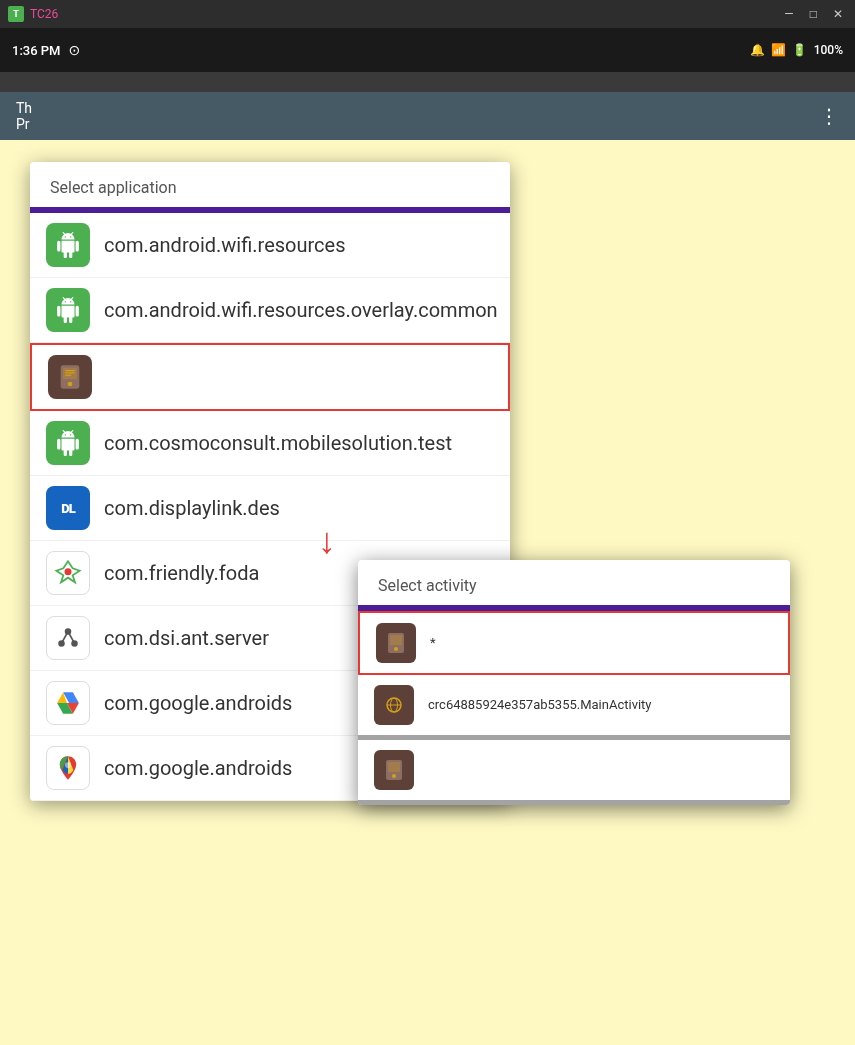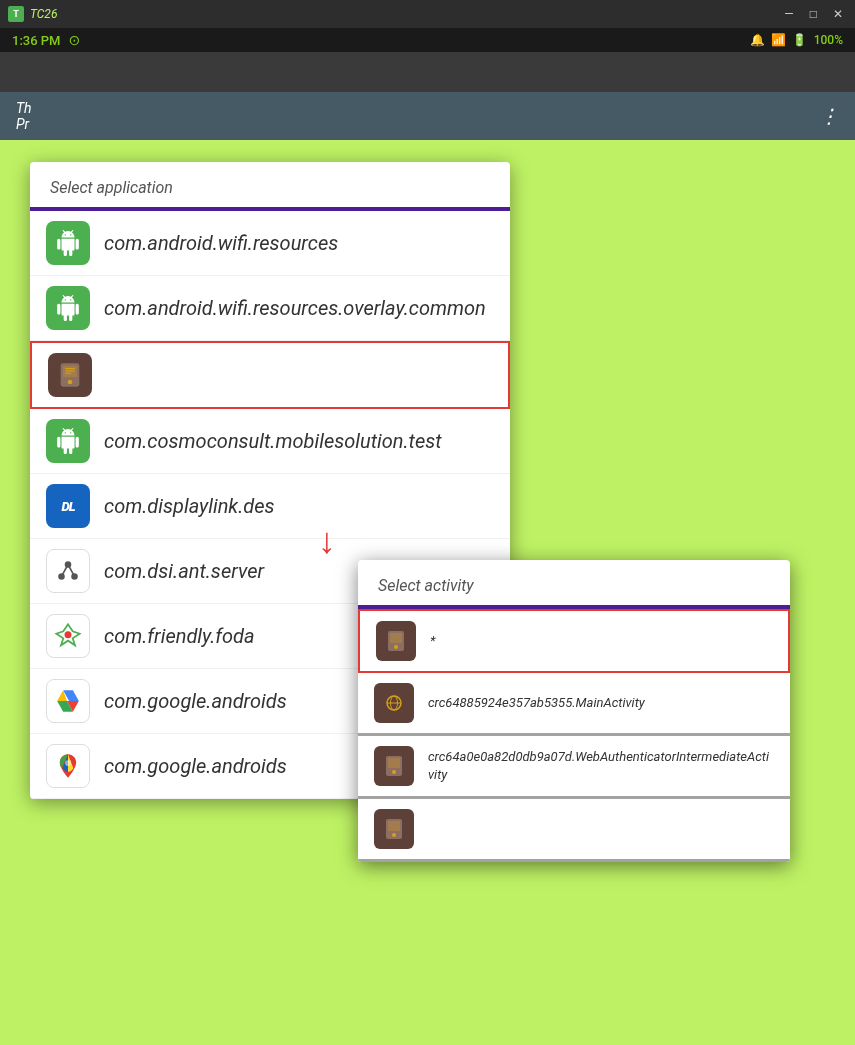--- a/index.html
+++ b/index.html
@@ -28,23 +28,22 @@
       border-radius: 2px;
       margin-right: 6px;
       display: flex;
       align-items: center;
       justify-content: center;
       font-size: 9px;
       color: white;
       font-weight: bold;
     }
     .window-title {
-      color: #bef264;
+      color: #ec4899;
       font-size: 12px;
-      font-style: italic;
     }
     .window-controls {
       position: absolute;
       right: 8px;
       top: 50%;
       transform: translateY(-50%);
       display: flex;
       gap: 8px;
       align-items: center;
     }
@@ -61,50 +60,49 @@
       top: 28px;
       left: 0;
       right: 0;
       bottom: 0;
       background: #3a3a3a;
     }
 
     
     .status-bar {
       background: #1a1a1a;
-      height: 24px;
+      height: 44px;
       display: flex;
       align-items: center;
       justify-content: space-between;
       padding: 0 12px;
-      color: #84cc16;
+      color: #ffffff;
       font-size: 13px;
       font-weight: 500;
     }
     .status-left {
       display: flex;
       align-items: center;
       gap: 8px;
     }
     .status-right {
       display: flex;
       align-items: center;
       gap: 6px;
       font-size: 12px;
     }
 
     
     .app-content {
-      background: #bef264;
+      background: #fef9c3;
       position: absolute;
       top: 64px;
       left: 0;
       right: 0;
       bottom: 0;
-      font-style: italic;
     }
 
     
     .app-topbar {
       background: #455a64;
       height: 48px;
       display: flex;
       align-items: center;
       padding: 0 16px;
       justify-content: space-between;
@@ -127,21 +125,21 @@
       width: 480px;
       background: white;
       border-radius: 4px;
       box-shadow: 0 4px 20px rgba(0,0,0,0.4);
       overflow: hidden;
       z-index: 10;
     }
 
     .dialog-header {
       padding: 16px 32px 10px 20px;
-      border-bottom: 4px solid #4c1d95;
+      border-bottom: 6px solid #4c1d95;
     }
     .dialog-header-text {
       font-size: 16px;
       color: #555;
       font-weight: 400;
     }
 
     .app-list-item {
       display: flex;
       align-items: center;
@@ -224,21 +222,21 @@
       box-shadow: 0 4px 20px rgba(0,0,0,0.5);
       overflow: hidden;
       z-index: 30;
     }
 
     .activity-list-item {
       display: flex;
       align-items: center;
       padding: 10px 16px;
       cursor: pointer;
-      border-bottom: 3px solid #a3a3a3;
+      border-bottom: 5px solid #a3a3a3;
     }
     .activity-list-item.selected {
       border: 2px solid #e53935;
       background: #fff;
     }
 
     .activity-icon {
       width: 40px;
       height: 40px;
       border-radius: 6px;
@@ -358,43 +356,43 @@
       </div>
 
       <div class="app-list-item">
         <div class="app-icon displaylink">
           <span class="icon-display">DL</span>
         </div>
         <span class="app-name">com.displaylink.des</span>
       </div>
 
       <div class="app-list-item">
+        <div class="app-icon friendly">
+          <svg width="28" height="28" viewBox="0 0 24 24">
+            <path d="M12 2 L8 8 L2 10 L8 14 L6 20 L12 16 L18 20 L16 14 L22 10 L16 8 Z" fill="none" stroke="#4caf50" stroke-width="1.5"></path>
+            <circle cx="12" cy="11" r="3" fill="#e53935"></circle>
+          </svg>
+        </div>
+        <span class="app-name">com.friendly.foda</span>
+      </div>
+
+      <div class="app-list-item">
         <div class="app-icon dsi">
           <svg width="26" height="26" viewBox="0 0 24 24" fill="#555">
             <circle cx="12" cy="6" r="3" fill="#555"></circle>
             <circle cx="6" cy="17" r="3" fill="#555"></circle>
             <circle cx="18" cy="17" r="3" fill="#555"></circle>
             <line x1="12" y1="6" x2="6" y2="17" stroke="#555" stroke-width="1.5"></line>
             <line x1="12" y1="6" x2="18" y2="17" stroke="#555" stroke-width="1.5"></line>
           </svg>
         </div>
         <span class="app-name">com.dsi.ant.server</span>
       </div>
 
       <div class="app-list-item">
-        <div class="app-icon friendly">
-          <svg width="28" height="28" viewBox="0 0 24 24">
-            <path d="M12 2 L8 8 L2 10 L8 14 L6 20 L12 16 L18 20 L16 14 L22 10 L16 8 Z" fill="none" stroke="#4caf50" stroke-width="1.5"></path>
-            <circle cx="12" cy="11" r="3" fill="#e53935"></circle>
-          </svg>
-        </div>
-        <span class="app-name">com.friendly.foda</span>
-      </div>
-
-      <div class="app-list-item">
         <div class="app-icon google-drive">
           <svg width="30" height="26" viewBox="0 0 24 24">
             <polygon points="7.5,2 16.5,2 22,12 13,12" fill="#4285f4"></polygon>
             <polygon points="2,12 7.5,22 16.5,22 11,12" fill="#34a853"></polygon>
             <polygon points="7.5,22 16.5,22 22,12 13,12" fill="none"></polygon>
             <polygon points="2,12 11,12 7.5,2 2,12" fill="#fbbc05"></polygon>
             <polygon points="11,12 16.5,22 22,12" fill="#ea4335"></polygon>
           </svg>
         </div>
         <span class="app-name">com.google.androids</span>
@@ -438,37 +436,27 @@
             <rect x="2" y="2" width="20" height="20" rx="3" fill="#5d4037"></rect>
             <circle cx="12" cy="12" r="7" fill="none" stroke="#d4a017" stroke-width="1.5"></circle>
             <ellipse cx="12" cy="12" rx="3.5" ry="7" fill="none" stroke="#d4a017" stroke-width="1"></ellipse>
             <line x1="5" y1="12" x2="19" y2="12" stroke="#d4a017" stroke-width="1"></line>
           </svg>
         </div>
         <span class="activity-name">crc64885924e357ab5355.MainActivity</span>
       </div>
 
 
+
       <div class="activity-list-item">
         <div class="activity-icon mobile">
           <svg width="24" height="24" viewBox="0 0 24 24" fill="#d4a017">
             <rect x="4" y="2" width="16" height="20" rx="2" fill="#8d6e63"></rect>
             <rect x="6" y="4" width="12" height="10" rx="1" fill="#d4a017" opacity="0.3"></rect>
             <circle cx="12" cy="18" r="2" fill="#d4a017"></circle>
           </svg>
         </div>
-        <span class="activity-name">crc64a0e0a82d0db9a07d.WebAuthenticatorIntermediateActivity</span>
-      </div>
-
-      <div class="activity-list-item">
-        <div class="activity-icon mobile">
-          <svg width="24" height="24" viewBox="0 0 24 24" fill="#d4a017">
-            <rect x="4" y="2" width="16" height="20" rx="2" fill="#8d6e63"></rect>
-            <rect x="6" y="4" width="12" height="10" rx="1" fill="#d4a017" opacity="0.3"></rect>
-            <circle cx="12" cy="18" r="2" fill="#d4a017"></circle>
-          </svg>
-        </div>
       </div>
 
     </div>
 
   </div>
 </div>
 
 </body></html>

